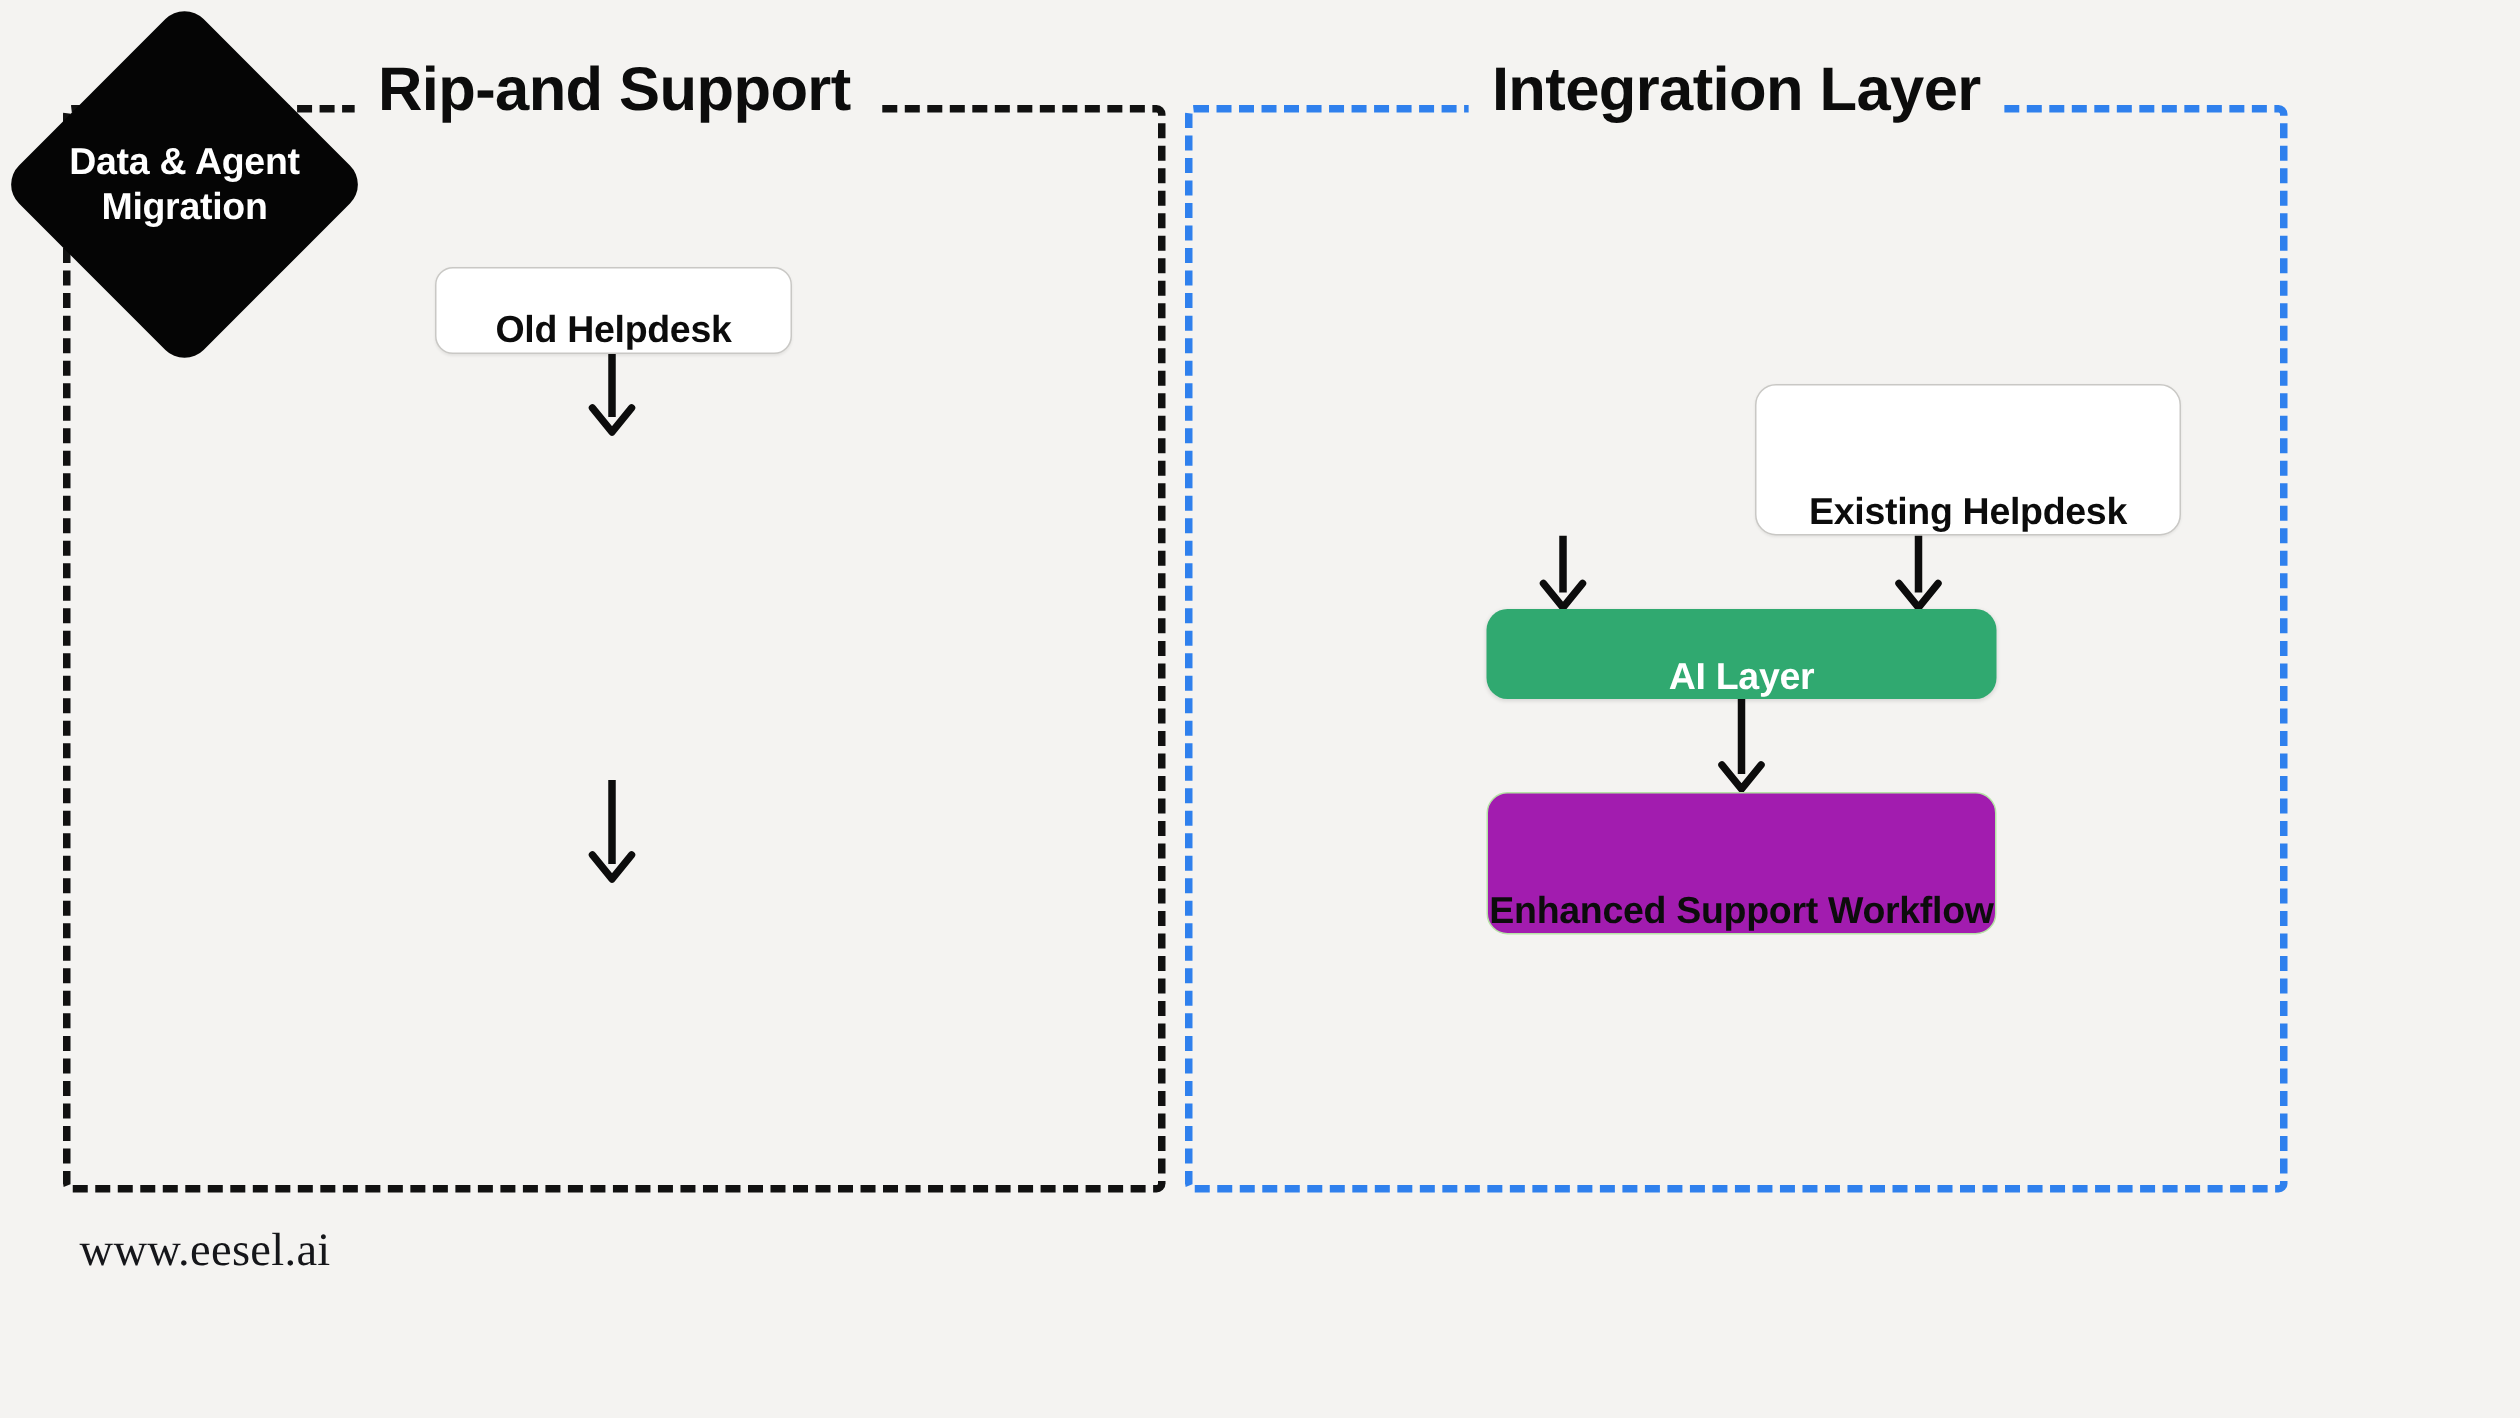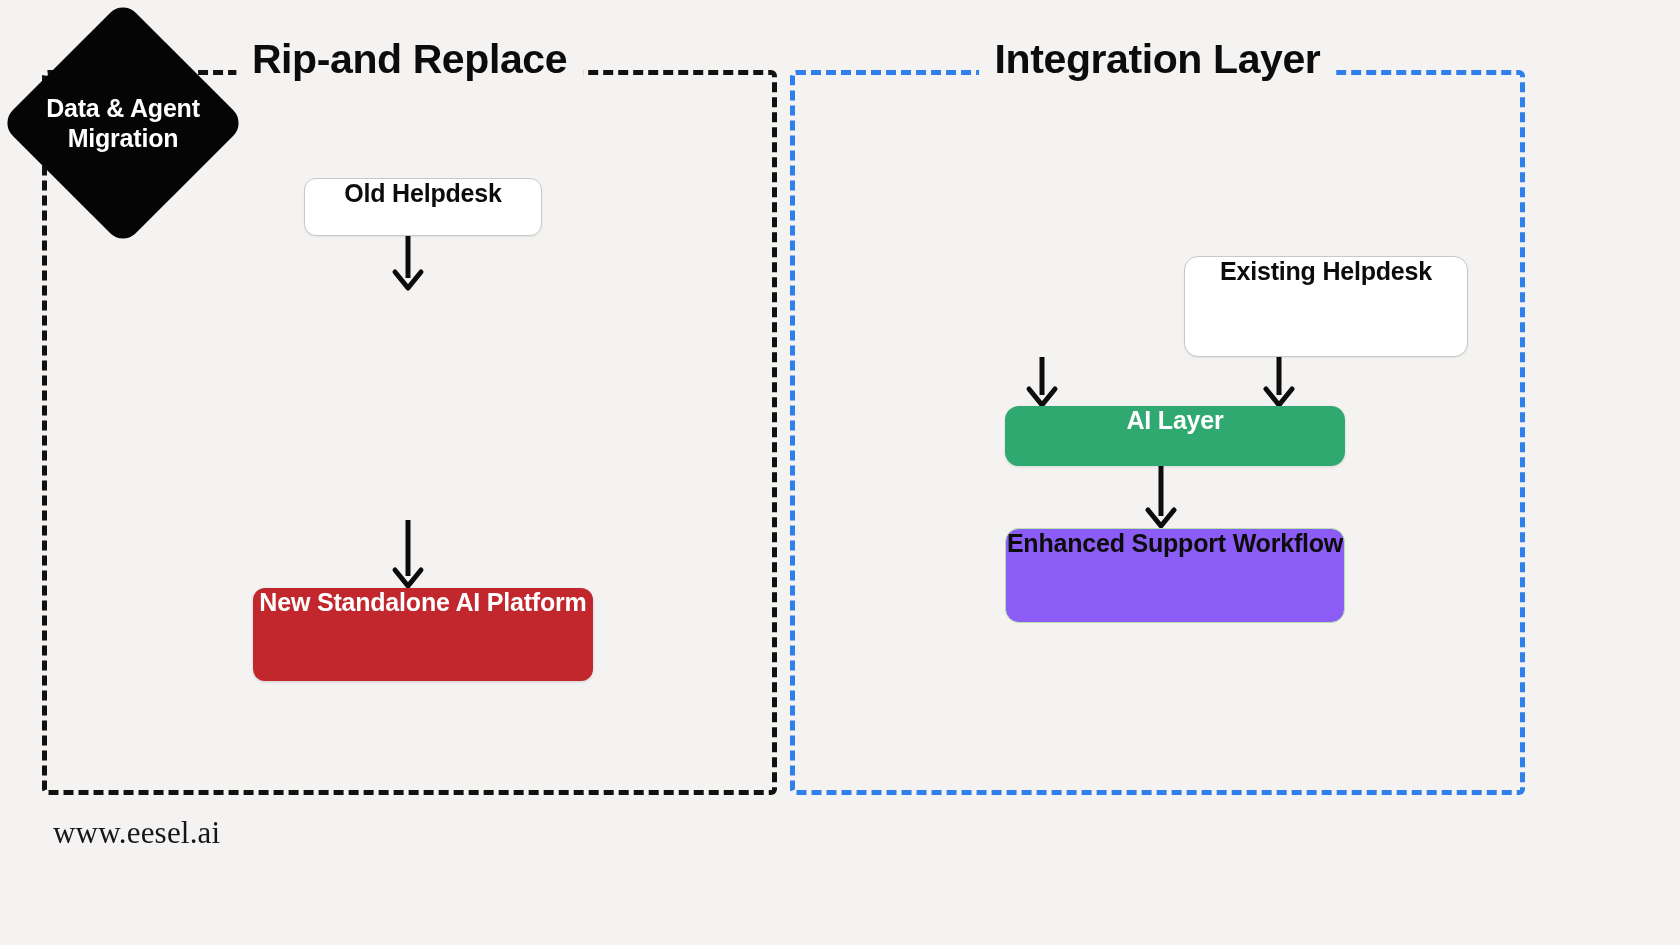--- a/index.html
+++ b/index.html
@@ -58,27 +58,26 @@
     white-space: nowrap;
     line-height: 1;
     letter-spacing: -0.4px;
   }
 
   
   .node {
     position: absolute;
     box-sizing: border-box;
     display: flex;
-    align-items: flex-start;
+    align-items: flex-end;
     justify-content: center;
     text-align: center;
     font-weight: bold;
     line-height: 1.18;
     letter-spacing: -0.2px;
-    margin-left: 14px;
   }
 
   .node-white {
     background: #ffffff;
     border: 1.5px solid #c9c8c5;
     color: #0c0c0c;
     box-shadow: 0 1px 2px rgba(0,0,0,0.07);
   }
 
   
@@ -164,21 +163,21 @@
     color: #ffffff;
     font-size: 25px;
     box-shadow: 0 1px 3px rgba(0,0,0,0.12);
   }
   #node-enhanced-workflow {
     left: 991px;
     top: 528px;
     width: 340px;
     height: 95px;
     border-radius: 14px;
-    background: #8b5cf6;
+    background: #a21caf;
     border: 1px solid #b6e3a6;
     color: #0c0c0c;
     font-size: 25px;
   }
 
   
   .arrow {
     position: absolute;
     pointer-events: none;
   }
@@ -203,21 +202,21 @@
     letter-spacing: -1px;
     line-height: 1;
   }
 </style>
 </head>
 <body>
 
 <div id="stage">
 
   <div class="panel" id="panel-left">
-    <div class="panel-title">Rip-and Replace</div>
+    <div class="panel-title">Rip-and Support</div>
   </div>
 
   <div class="node node-white" id="node-old-helpdesk">
     <span>Old Helpdesk</span>
   </div>
 
   <svg class="arrow" style="left:380px; top:236px; width:56px; height:56px;" viewBox="0 0 56 56">
     <line x1="28" y1="0" x2="28" y2="42" stroke="#0c0c0c" stroke-width="5"></line>
     <path d="M 15 36 L 28 52 L 41 36" fill="none" stroke="#0c0c0c" stroke-width="5" stroke-linecap="round" stroke-linejoin="round"></path>
   </svg>
@@ -225,23 +224,20 @@
   <div id="node-migration-wrap">
     <div id="node-migration-shape"></div>
     <div id="node-migration-label">Data &amp; Agent Migration</div>
   </div>
 
   <svg class="arrow" style="left:380px; top:520px; width:56px; height:70px;" viewBox="0 0 56 70">
     <line x1="28" y1="0" x2="28" y2="56" stroke="#0c0c0c" stroke-width="5"></line>
     <path d="M 15 50 L 28 66 L 41 50" fill="none" stroke="#0c0c0c" stroke-width="5" stroke-linecap="round" stroke-linejoin="round"></path>
   </svg>
 
-  <div class="node" id="node-new-platform">
-    <span>New Standalone AI Platform</span>
-  </div>
 
   <div class="panel" id="panel-right">
     <div class="panel-title">Integration Layer</div>
   </div>
 
 
   <div class="node node-white" id="node-existing-helpdesk">
     <span>Existing Helpdesk</span>
   </div>
 

